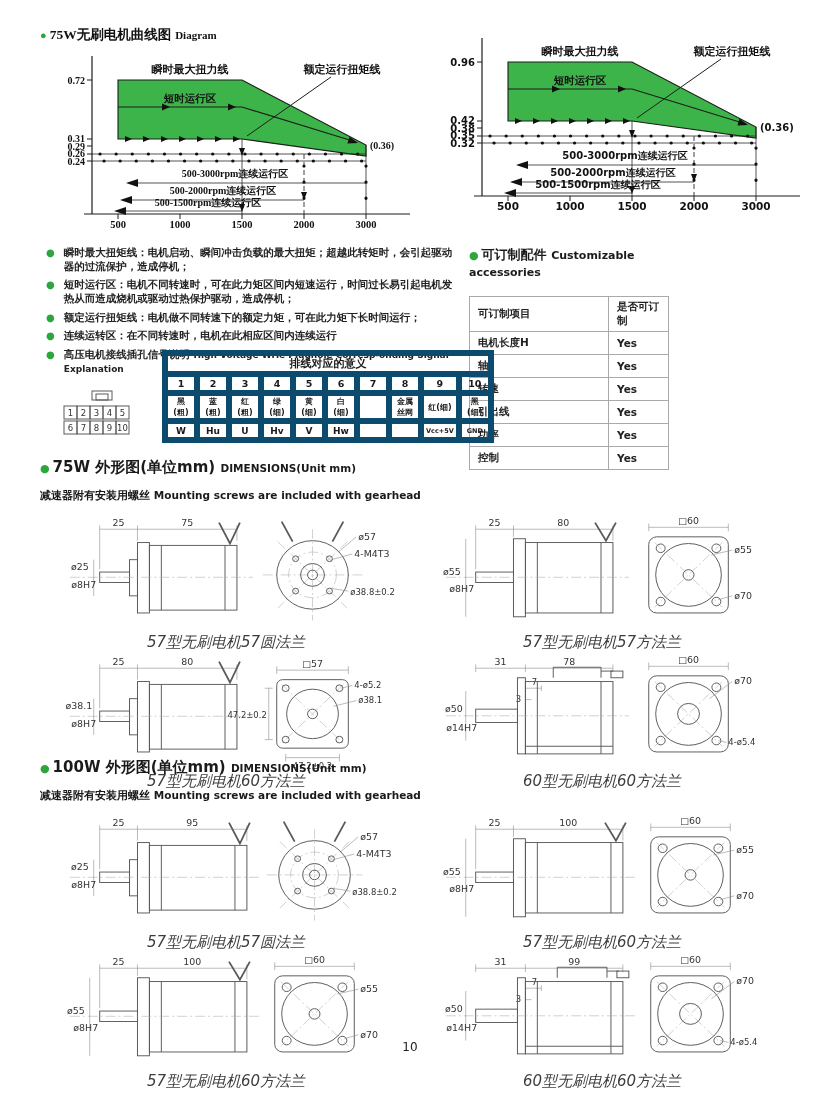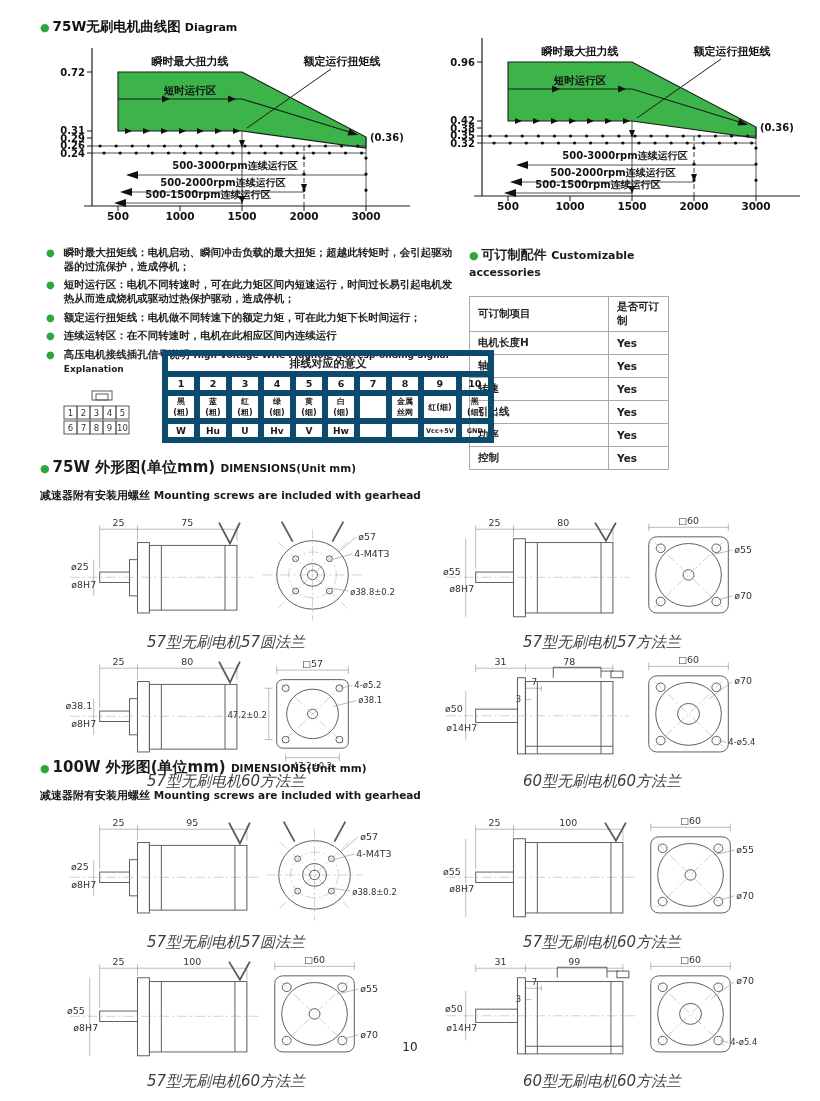--- a/index.html
+++ b/index.html
@@ -56,21 +56,21 @@
   .cl{stroke:#b0b0b0;stroke-width:0.6;stroke-dasharray:10 3 2 3;fill:none;}
   .dt{font-size:9.5px;fill:#333;font-weight:normal;}
   .dt8{font-size:8.5px;fill:#333;}
   #pagenum{left:0;right:0;top:1040px;text-align:center;font-size:12px;color:#222;}
 </style>
 </head>
 <body>
 
 <div class="page">
 
-  <div class="sec" style="left:40px;top:18px;width:385px;">
+  <div class="sec" style="left:40px;top:26px;width:385px;font-family:Liberation Serif, serif;">
     <div class="chart-title"><span class="gdot">●</span><span>75W无刷电机曲线图</span><span class="en">Diagram</span></div>
     <svg viewBox="0 0 380 200" width="380" height="200">
       <g>
         <polygon class="green" points="78,36 202,36 326,101 326,112 202,95 78,95"></polygon>
         <path class="k12" d="M78,63 H202 L316,98"></path>
         <polygon class="fillk" points="318,99 307.4,99.4 309.5,92.7"></polygon>
         <polygon class="fillk" points="130,63 122,59.5 122,66.5"></polygon>
         <polygon class="fillk" points="196,63 188,59.5 188,66.5"></polygon>
         <polygon class="fillk" points="92,95 85,92 85,98"></polygon>
           <polygon class="fillk" points="110,95 103,92 103,98"></polygon>

